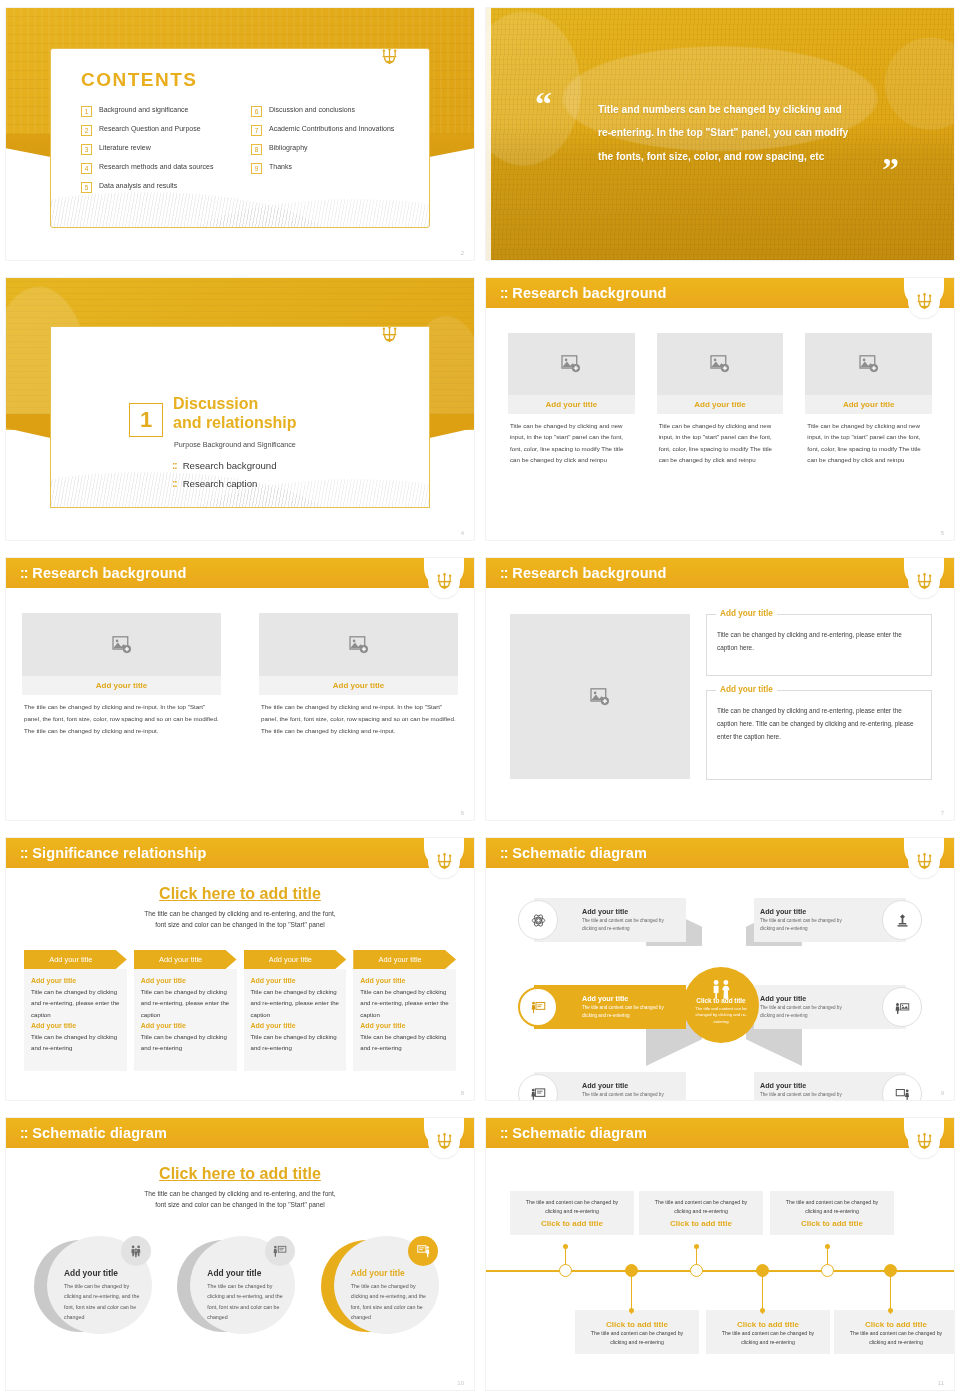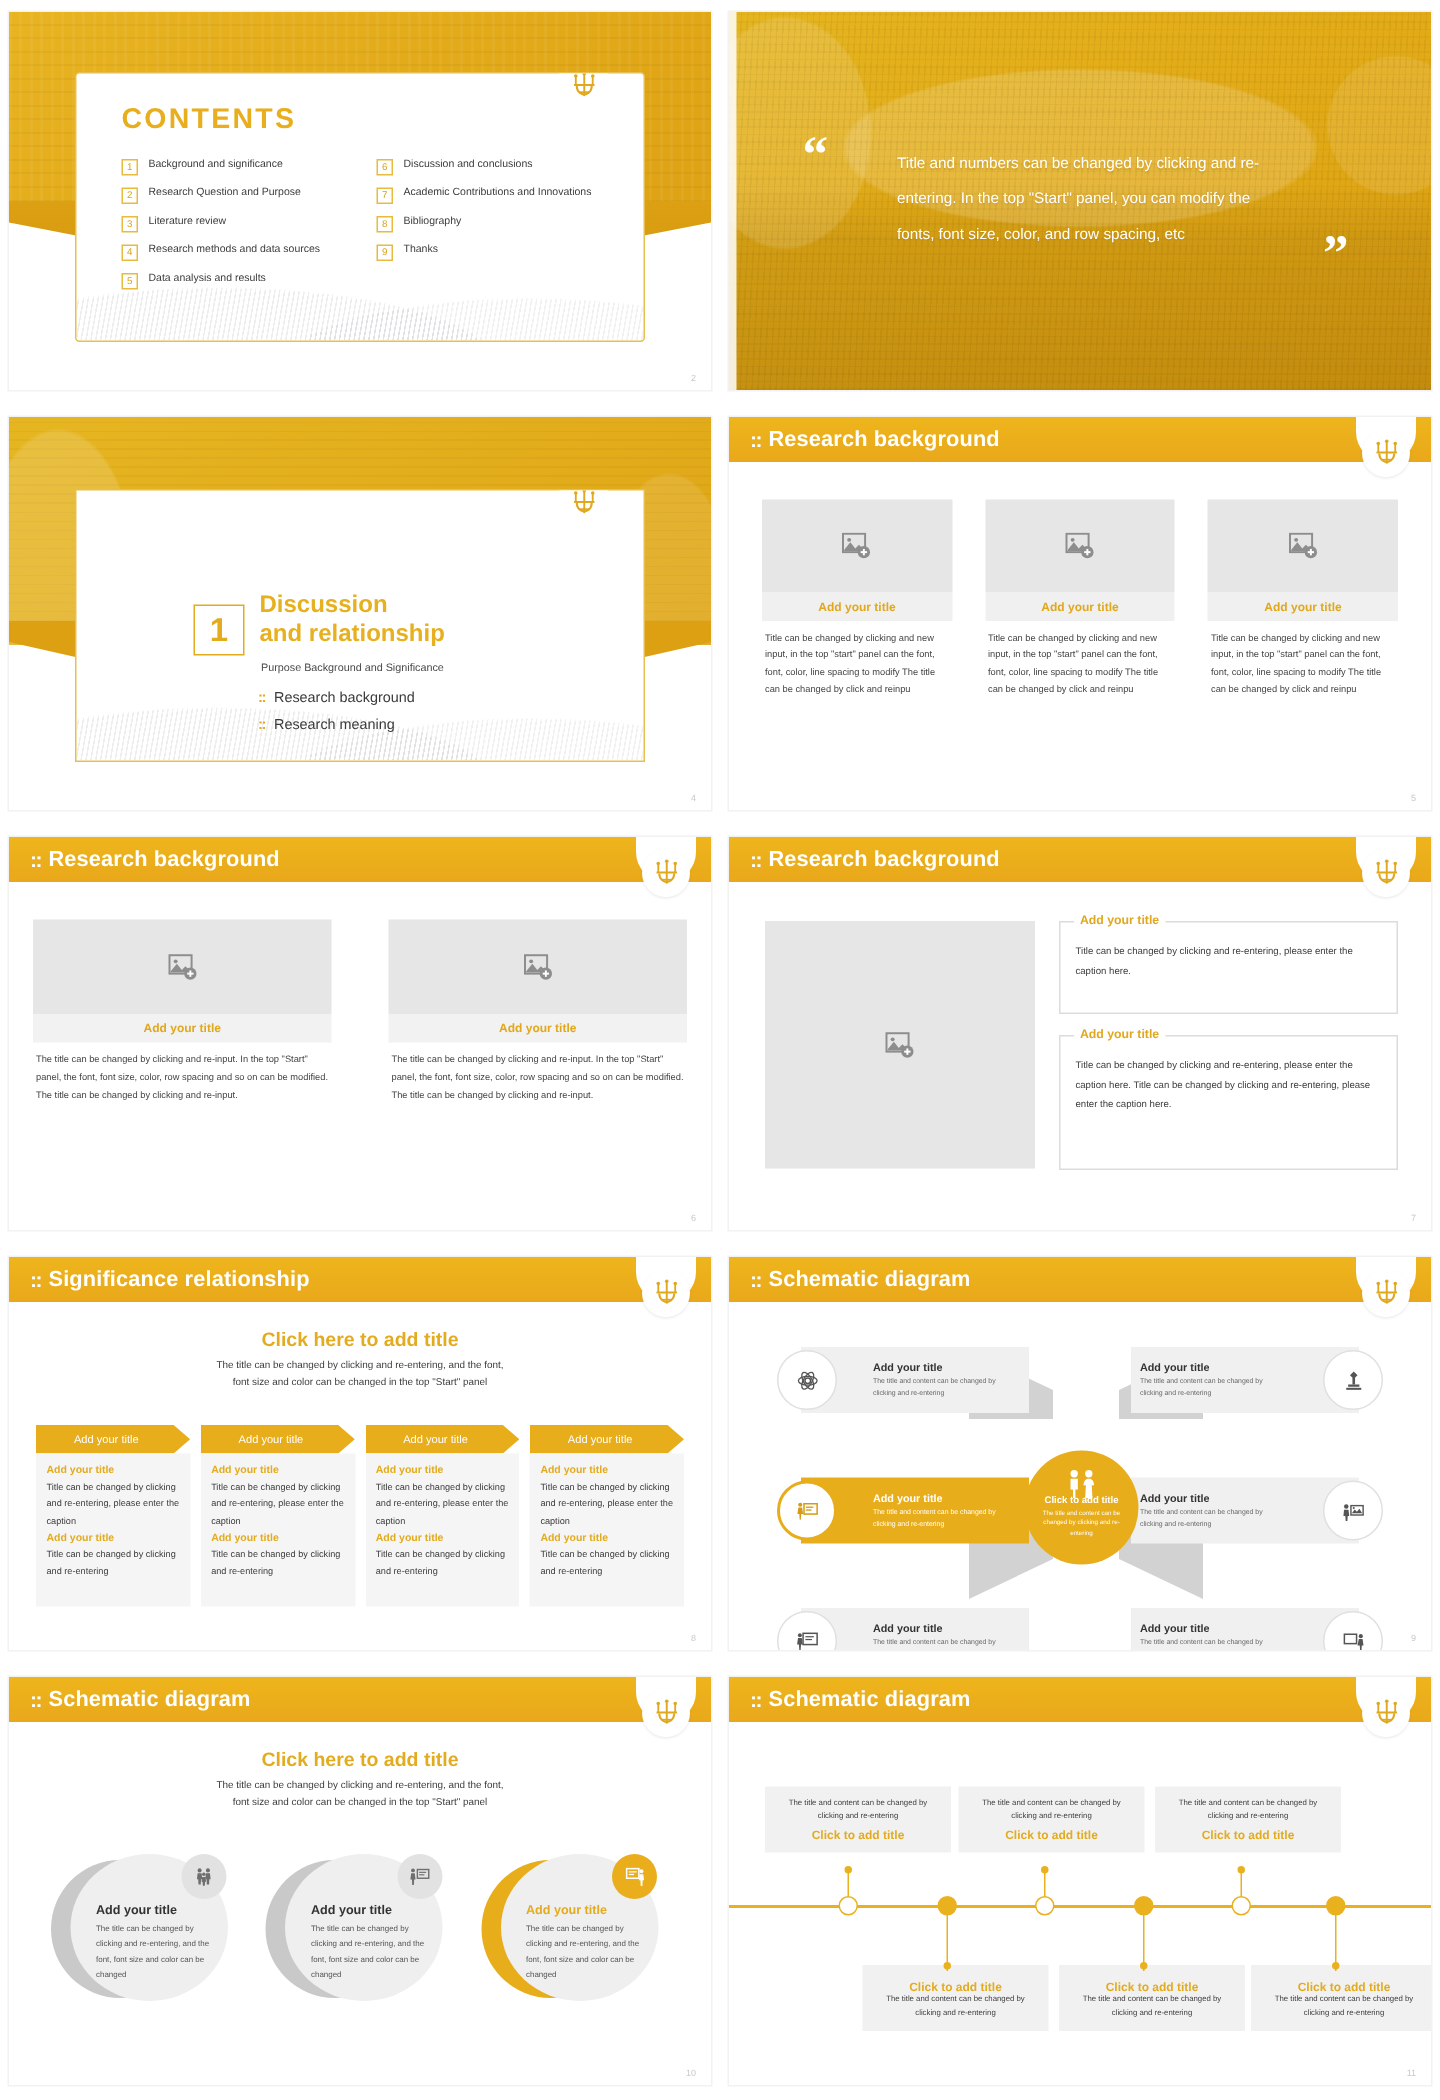--- a/index.html
+++ b/index.html
@@ -143,21 +143,21 @@
   }
   .s3-leftbar{ position:absolute; left:0; top:0; bottom:0; width:5px; background:#fff; opacity:.85;}
   .qm{
     position:absolute; color:#fff; font-size:34px; font-weight:bold;
     font-family:"Liberation Serif", serif; line-height:.7;
   }
   .qm-open{ left:49px; top:84px; }
   .qm-close{ right:55px; top:150px; }
   .s3-text{
     position:absolute; left:112px; top:90px; right:100px;
-    color:#fff; font-size:10.2px; font-weight:normal; line-height:2.3;
+    color:#fff; font-size:10.2px; font-weight:bold; line-height:2.3;
     text-shadow:0 1px 1px rgba(150,100,0,.25);
   }
 
   
   .s4-bg{ position:absolute; inset:0; background:linear-gradient(150deg,#e6b621,#dda013); }
   .s4-bg::before{
     content:""; position:absolute; inset:0;
     background:
       radial-gradient(ellipse 18% 60% at 7% 40%, rgba(255,255,255,.14) 0 60%, transparent 62%),
       radial-gradient(ellipse 14% 45% at 94% 42%, rgba(255,255,255,.10) 0 60%, transparent 62%),
@@ -226,21 +226,21 @@
   .s7-box{ border:1px solid #dcdcdc; position:relative; padding:14px 10px 10px 10px; }
   .s7-box.b1{ height:62px; }
   .s7-box.b2{ height:90px; }
   .s7-box-title{
     position:absolute; left:9px; top:-6px; background:#fff; padding:0 4px;
     color:#e0a81c; font-size:8.2px; font-weight:bold;
   }
   .s7-box-txt{ font-size:6.4px; color:#3d3d3d; line-height:2.0; }
 
   
-  .ct-title{ text-align:center; color:#e3ab1e; font-size:13px; font-weight:bold; margin-top:17px; }
+  .ct-title{ text-align:center; color:#e3ab1e; font-size:16px; font-weight:bold; margin-top:17px;text-decoration:underline; }
   .ct-sub{ text-align:center; color:#3d3d3d; font-size:6.6px; line-height:1.65; margin-top:6px; }
 
   
   .s8-cols{ position:absolute; left:18px; right:18px; top:82px; display:flex; gap:7px; }
   .s8-col{ flex:1; position:relative; }
   .s8-chev{
     height:19px; background:#e8ad1b; color:#fff;
     font-size:7.4px; display:flex; align-items:center; justify-content:center;
     clip-path:polygon(0 0, calc(100% - 11px) 0, 100% 50%, calc(100% - 11px) 100%, 0 100%);
     padding-right:9px;
@@ -429,21 +429,21 @@
           <span>and relationship</span>
         </div>
         <div class="s4-sub">Purpose Background and Significance</div>
         <div class="s4-bullets">
           <div class="s4-b">
             <span class="dd">::</span>
             <span class="bt">Research background</span>
           </div>
           <div class="s4-b">
             <span class="dd">::</span>
-            <span class="bt">Research meaning</span>
+            <span class="bt">Research caption</span>
           </div>
         </div>
       </div>
       <div class="pgnum">4</div>
     </div>
   </div>
 
   <div class="slide">
     <div class="slide-inner">
       <div class="hdr">

